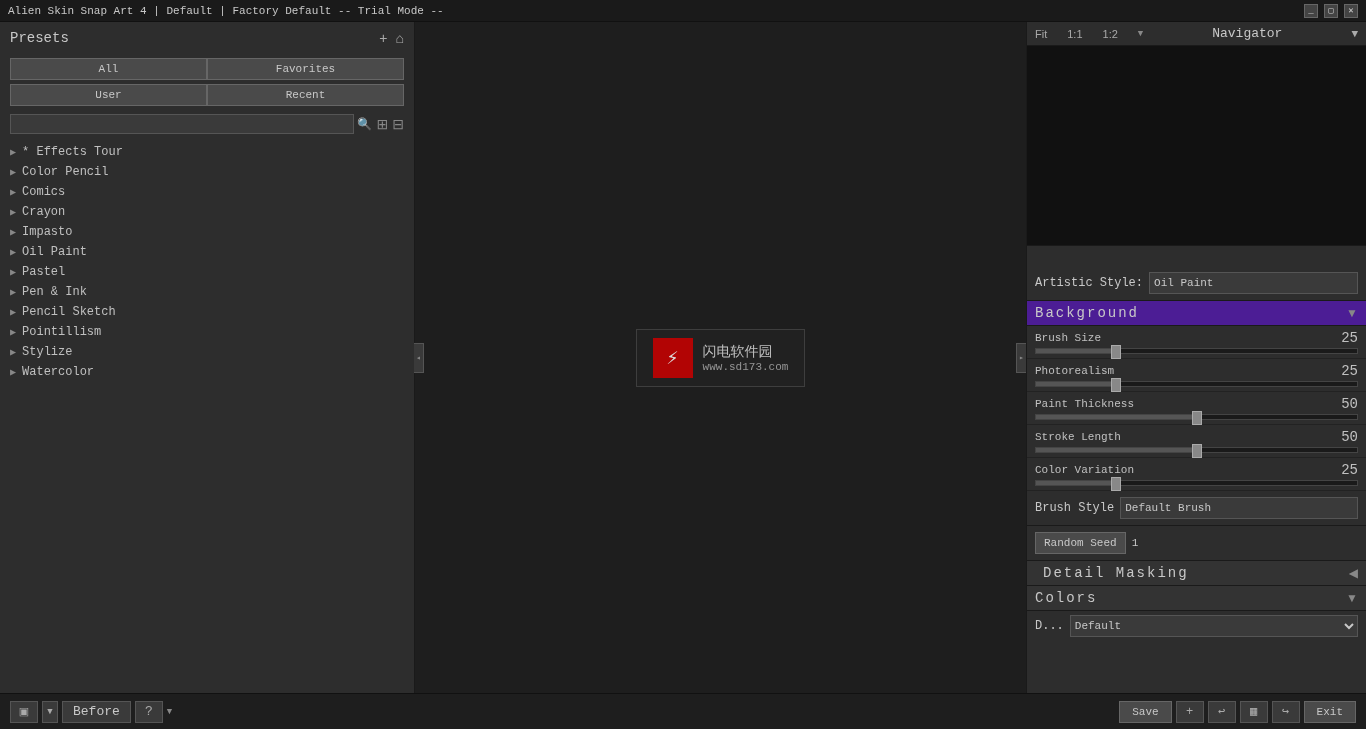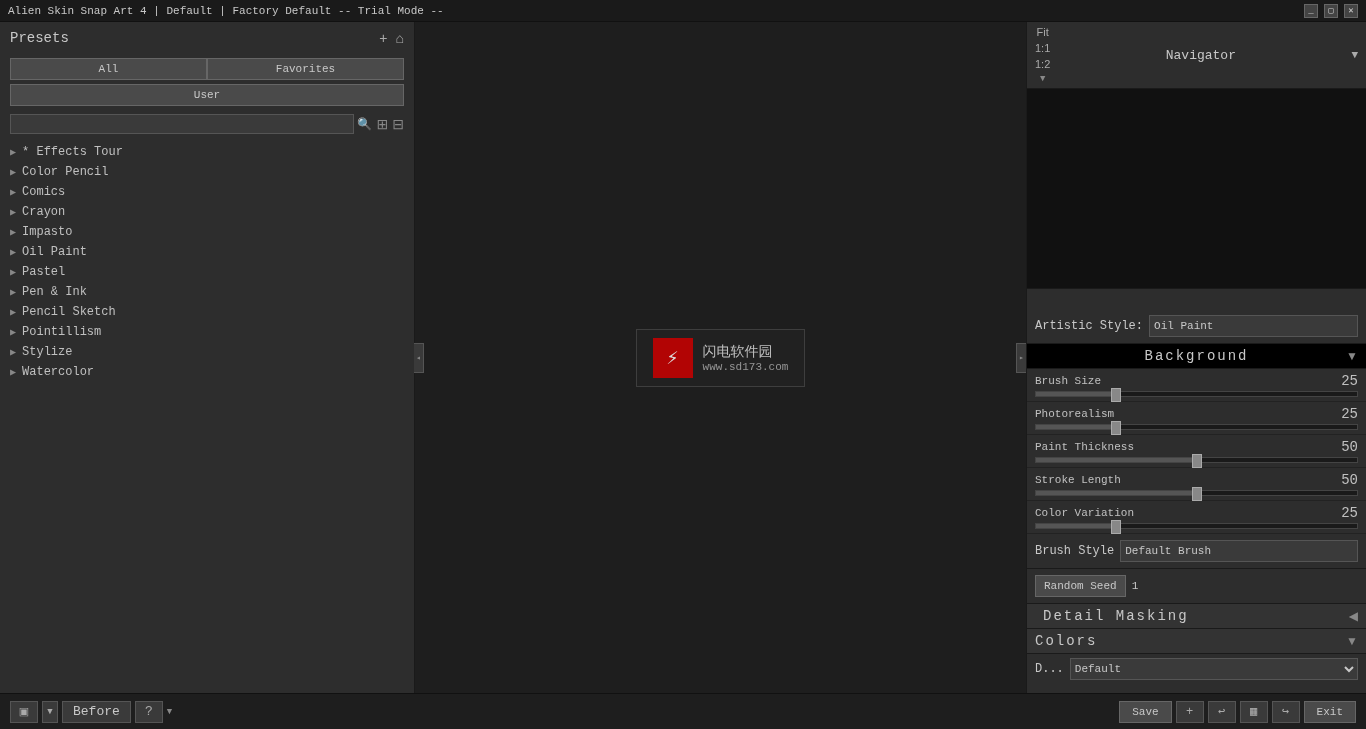--- a/index.html
+++ b/index.html
@@ -259,24 +259,23 @@
       display: flex;
       align-items: center;
       justify-content: space-between;
       padding: 4px 8px;
       background: #2d2d2d;
       border-bottom: 1px solid #1a1a1a;
     }
     .navigator-zoom {
       display: flex;
       align-items: center;
-      gap: 4px;
+      gap: 20px;
       color: #aaa;
       font-size: 11px;
-      flex-direction: column;
     }
     .zoom-btn {
       color: #aaa;
       font-size: 11px;
       cursor: pointer;
       background: none;
       border: none;
     }
     .navigator-title {
       font-size: 13px;
@@ -320,23 +319,23 @@
       font-size: 11px;
       font-family: 'Courier New', monospace;
       appearance: none;
       padding: 0 4px;
     }
 
     
     .section-header {
       display: flex;
       align-items: center;
-      justify-content: center;
+      justify-content: flex-start;
       padding: 4px 8px;
-      background: #000000;
+      background: #4c1d95;
       border-bottom: 1px solid #1a1a1a;
       position: relative;
     }
     .section-header-title {
       font-size: 14px;
       color: #c8c8c8;
       font-family: 'Courier New', monospace;
       letter-spacing: 2px;
     }
     .section-collapse-btn {
@@ -640,20 +639,21 @@
       </div>
     </div>
 
     <div class="preset-filter-buttons">
       <div class="filter-row">
         <button class="filter-btn">All</button>
         <button class="filter-btn">Favorites</button>
       </div>
       <div class="filter-row">
         <button class="filter-btn">User</button>
+        <button class="filter-btn">Recent</button>
       </div>
     </div>
 
     <div class="search-bar">
       <input class="search-input" type="text" style="">
       <span class="search-icon-btn">🔍</span>
       <div class="view-toggle">
         <button class="view-btn">⊞</button>
         <button class="view-btn">⊟</button>
       </div>

